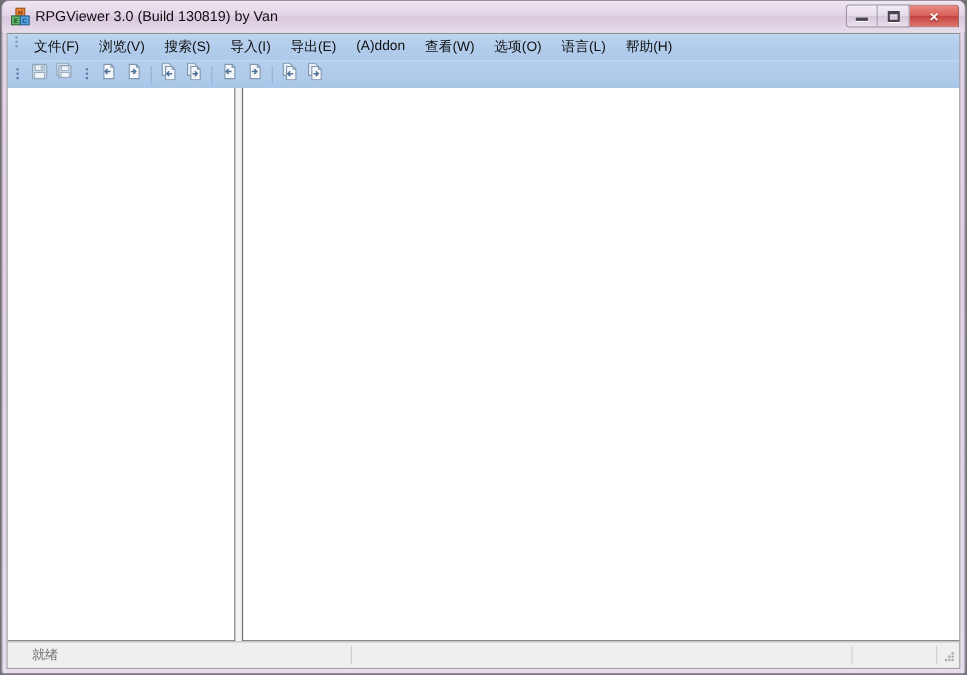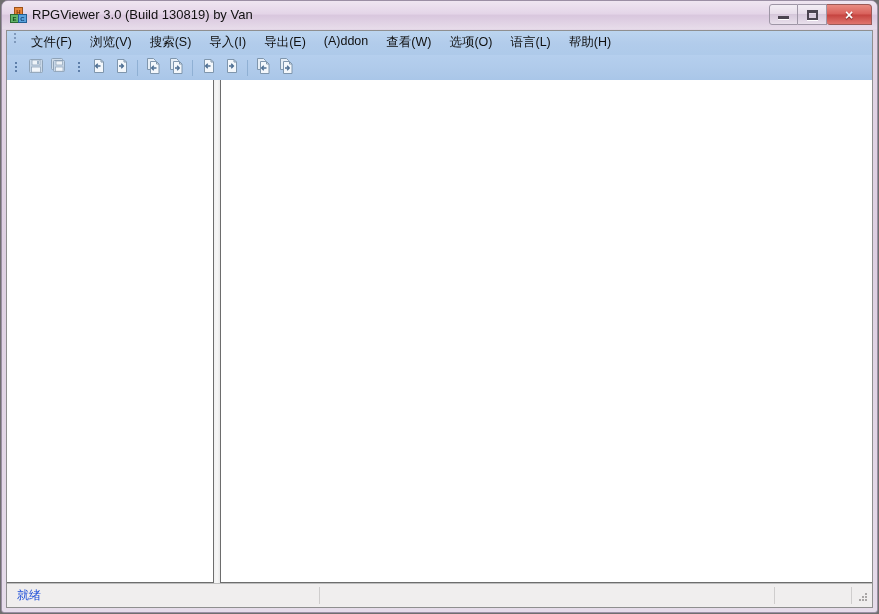--- a/index.html
+++ b/index.html
@@ -62,21 +62,21 @@
   .splitter{position:absolute;left:207px;top:0px;width:6px;height:503px;
      background:linear-gradient(90deg,#efefef 0%,#f7f7f7 50%,#e8e8e8 100%);}
   .pane-right{position:absolute;left:213px;top:0px;width:652px;height:503px;
      box-sizing:border-box;background:#ffffff;border:1px solid #6d6d6d;border-top:none;border-right:none;}
 
   
   .statusbar{position:absolute;left:7px;top:583px;width:865px;height:24px;
      box-sizing:border-box;background:#f0eeee;border-top:1px solid #bdbdbd;
      display:flex;align-items:center;}
   .status-cell{position:relative;height:24px;display:flex;align-items:center;}
-  .status-text{font-size:12px;color:#1d4ed8;padding-left:10px;white-space:nowrap;}
+  .status-text{font-size:12px;color:#737373;padding-left:10px;white-space:nowrap;margin-left:12px;}
   .vdiv{position:absolute;top:3px;width:1px;height:17px;background:#cfcdcd;}
   .grip{position:absolute;right:3px;bottom:3px;width:13px;height:13px;}
   .grip i{position:absolute;width:2px;height:2px;background:#a9a6a6;display:block;}
 </style>
 </head>
 <body>
 
 <div class="window">
 
   <div class="frame-outer"></div>

